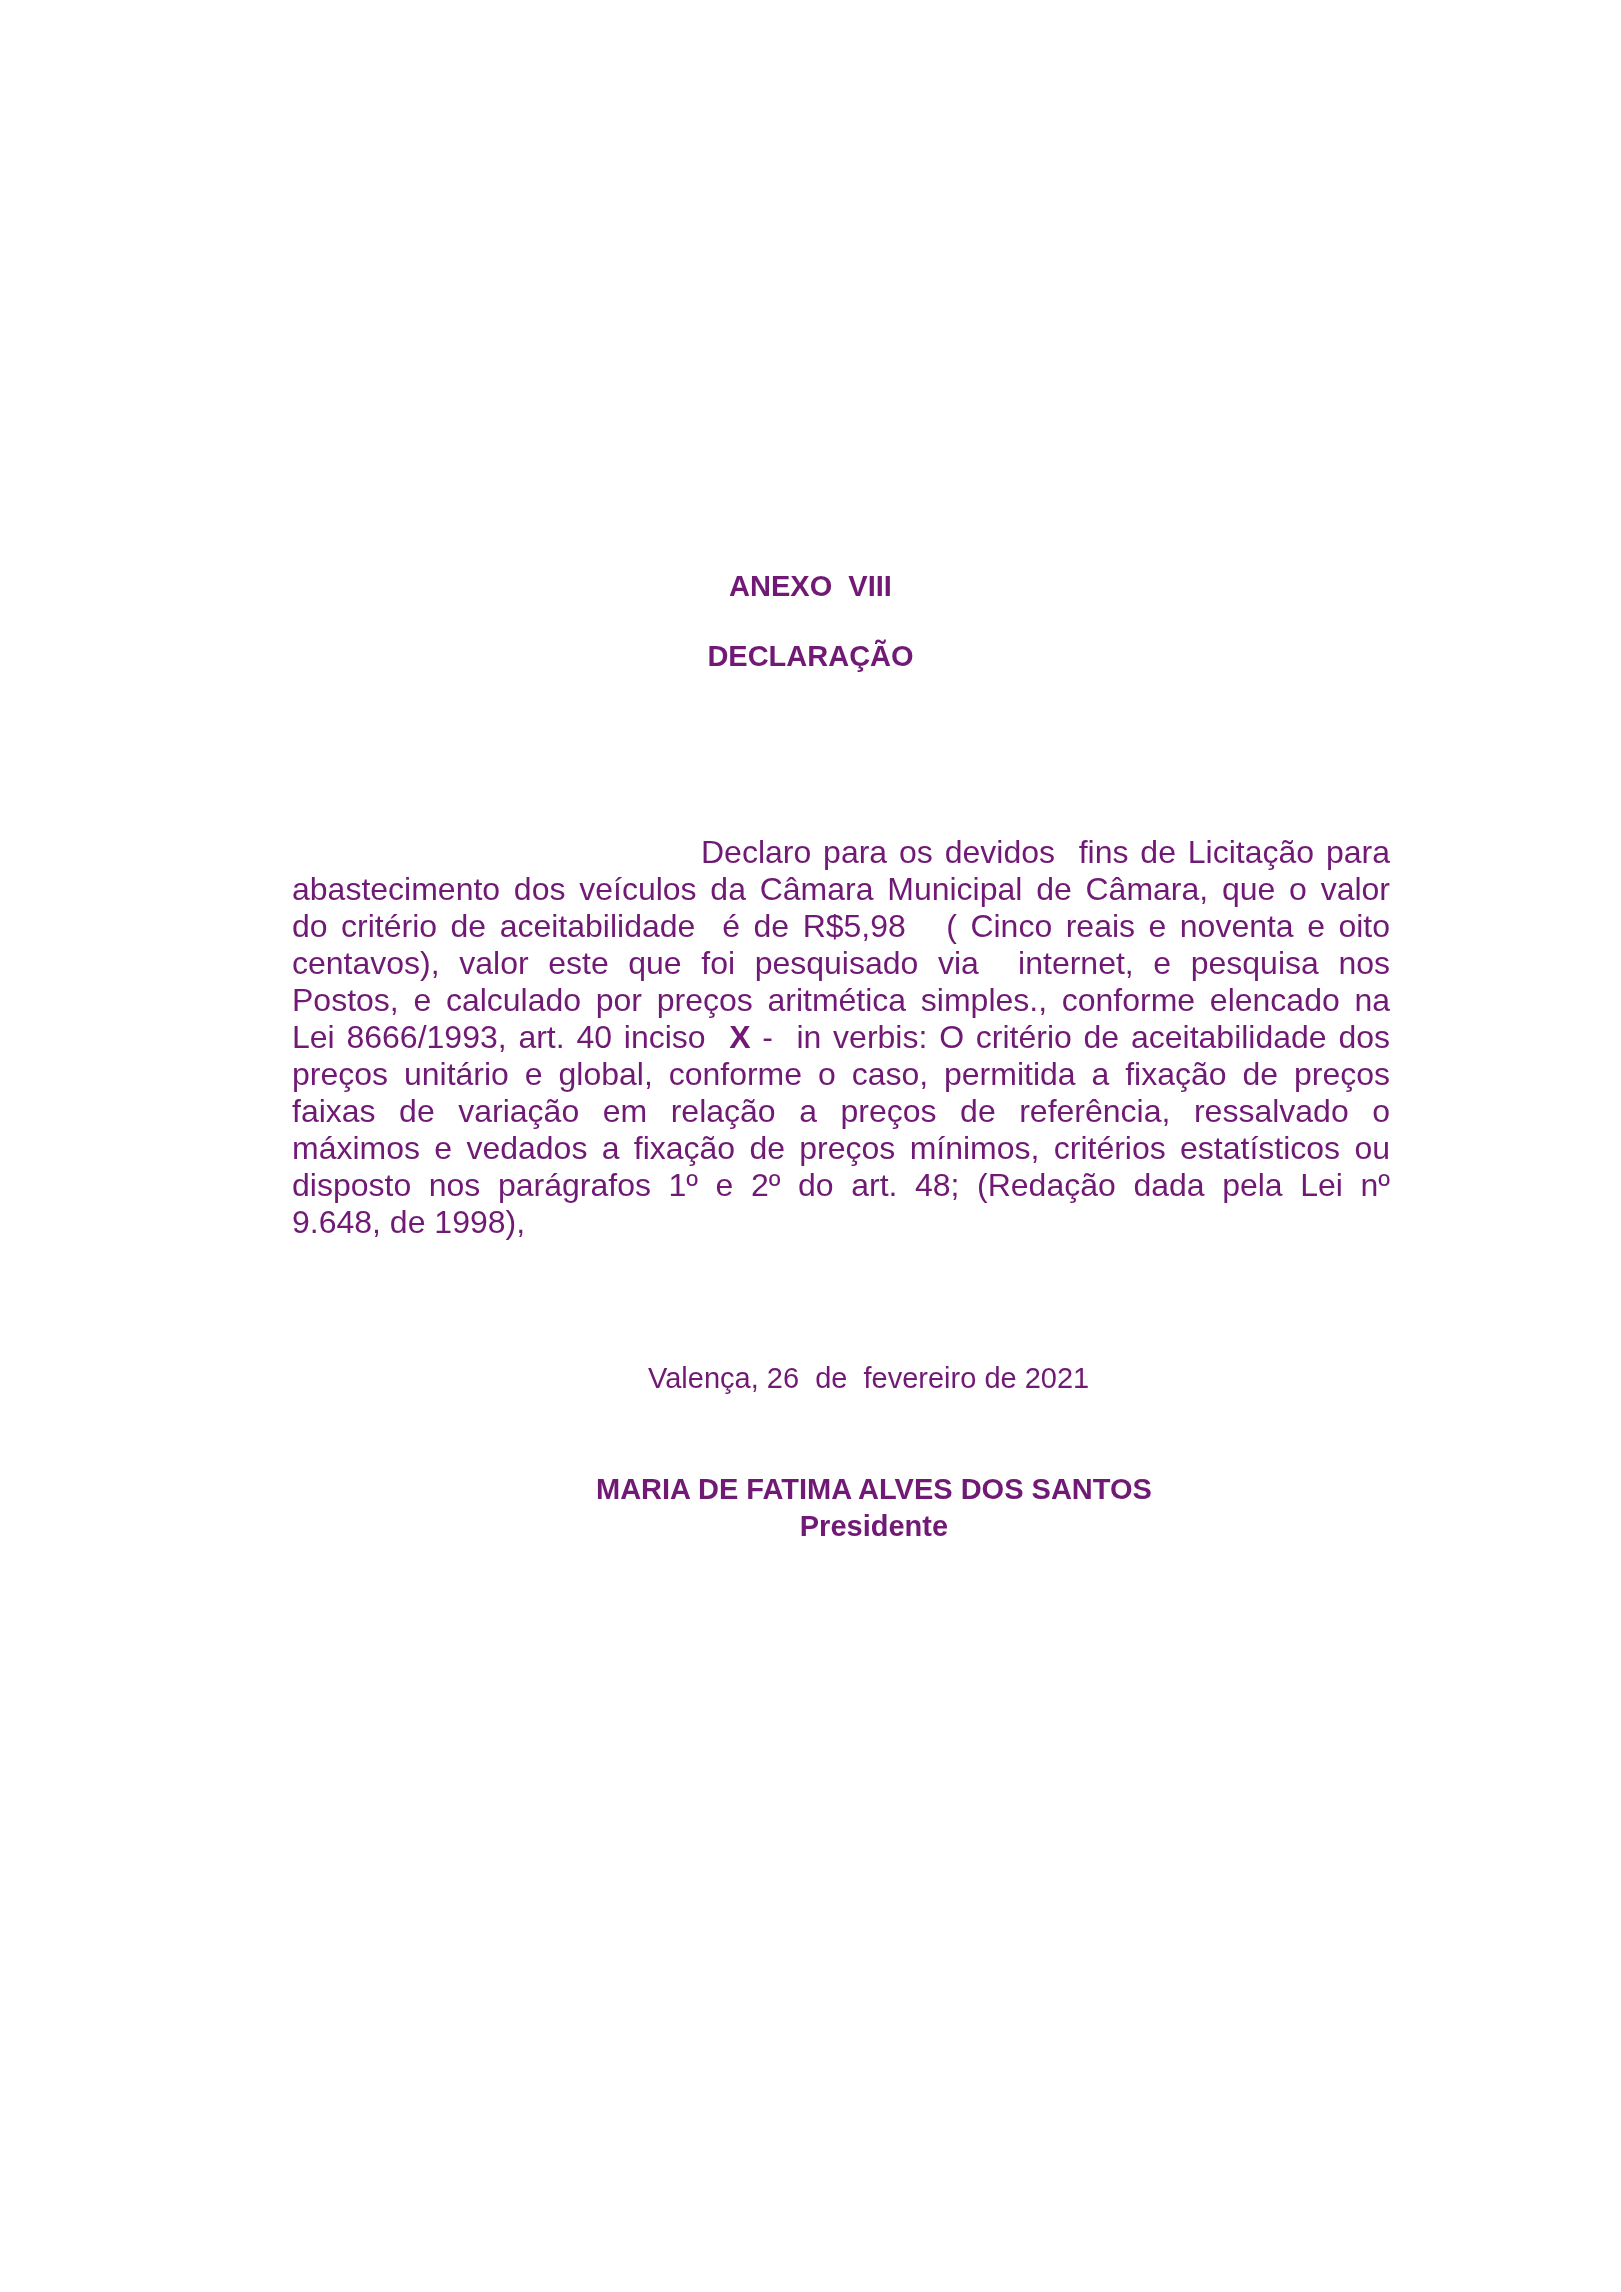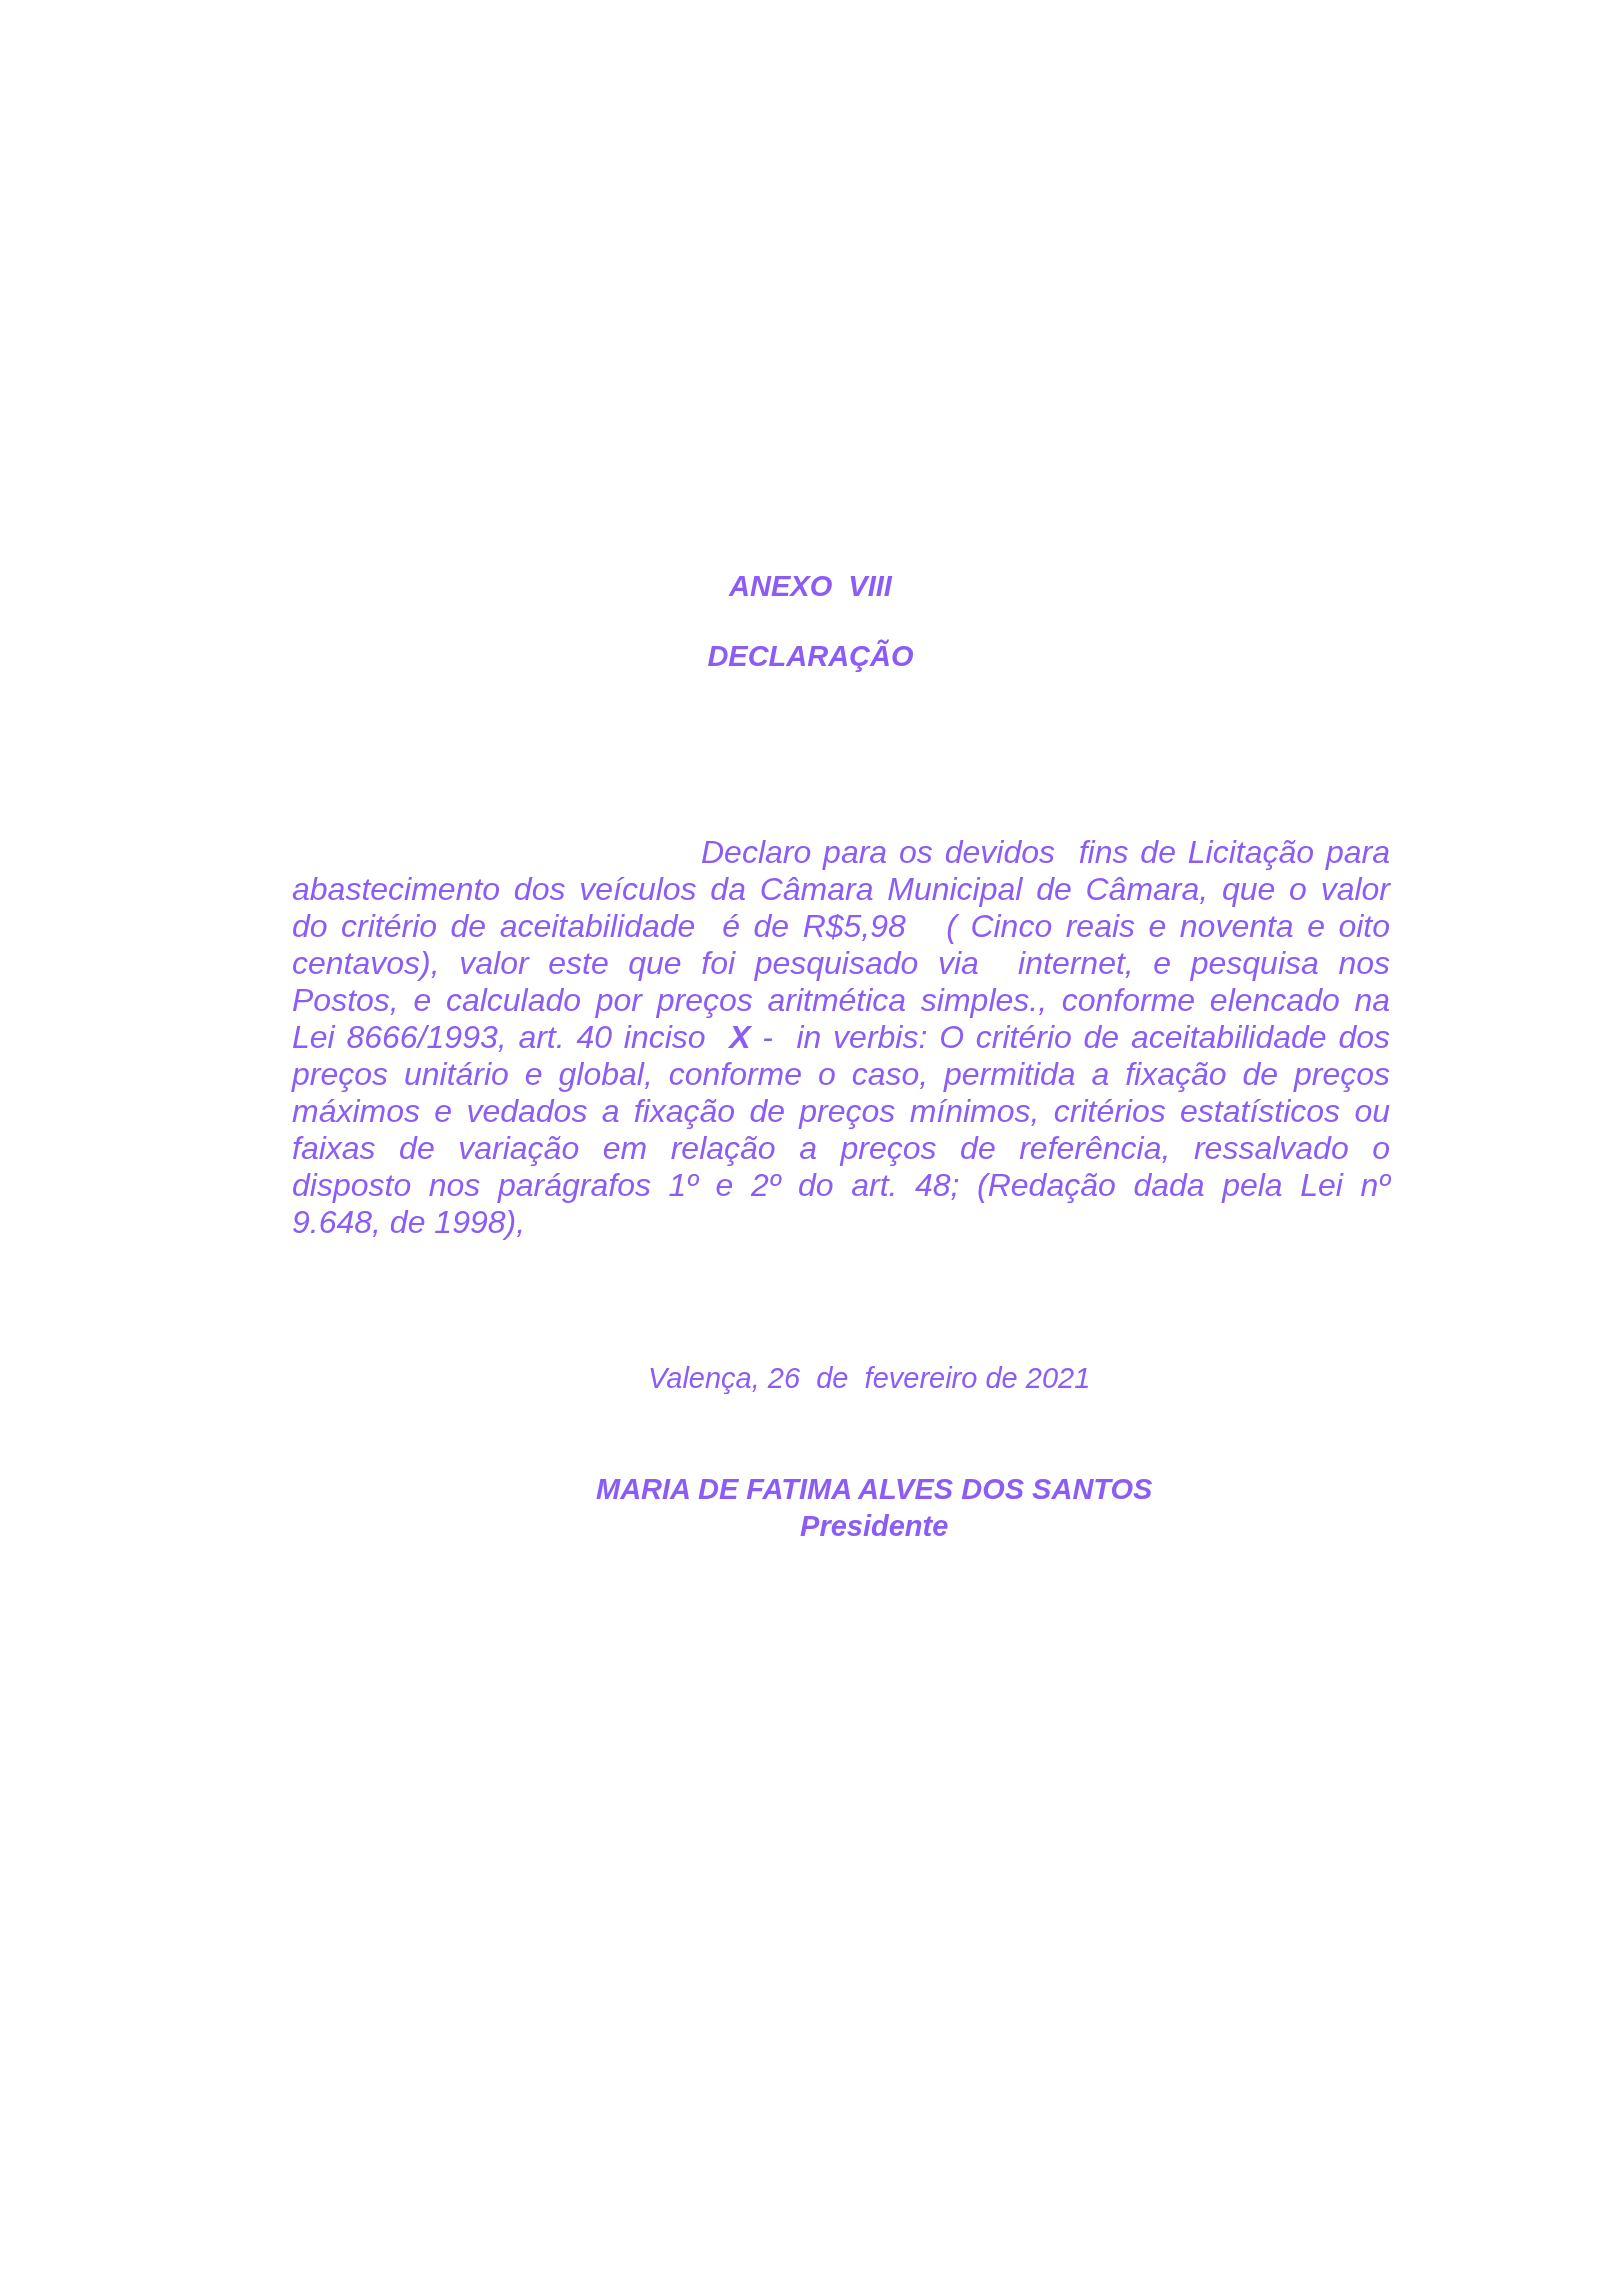--- a/index.html
+++ b/index.html
@@ -5,24 +5,23 @@
   html, body {
     margin: 0;
     padding: 0;
     background: #ffffff;
   }
   .page {
     position: relative;
     width: 1621px;
     height: 2293px;
     background: #ffffff;
-    color: #8b5cf6;
+    color: #701a75;
     font-family: "Liberation Sans", sans-serif;
     overflow: hidden;
-    font-style: italic;
   }
   .annex-title {
     position: absolute;
     top: 568px;
     left: 0;
     width: 100%;
     margin: 0;
     text-align: center;
     font-size: 29px;
     font-weight: 700;
@@ -93,22 +92,22 @@
   <h2 class="doc-title">DECLARAÇÃO</h2>
 
   <div class="body-block">
     <p class="line first">Declaro para os devidos&nbsp; fins de Licitação para</p>
     <p class="line">abastecimento dos veículos da Câmara Municipal de Câmara, que o valor</p>
     <p class="line">do critério de aceitabilidade &nbsp;é de R$5,98 &nbsp;&nbsp;( Cinco reais e noventa e oito</p>
     <p class="line">centavos), valor este que foi pesquisado via &nbsp;internet, e pesquisa nos</p>
     <p class="line">Postos, e calculado por preços aritmética simples., conforme elencado na</p>
     <p class="line"><span>Lei 8666/1993, art. 40 inciso &nbsp;</span><span class="b">X</span><span> - &nbsp;in verbis: O critério de aceitabilidade dos</span></p>
     <p class="line">preços unitário e global, conforme o caso, permitida a fixação de preços</p>
+    <p class="line">faixas de variação em relação a preços de referência, ressalvado o</p>
     <p class="line">máximos e vedados a fixação de preços mínimos, critérios estatísticos ou</p>
-    <p class="line">faixas de variação em relação a preços de referência, ressalvado o</p>
     <p class="line">disposto nos parágrafos 1º e 2º do art. 48; (Redação dada pela Lei nº</p>
     <p class="line last">9.648, de 1998),</p>
   </div>
 
   <p class="date-line">Valença, 26 &nbsp;de &nbsp;fevereiro de 2021</p>
 
   <div class="signature-block">
     <p class="sig-line">MARIA DE FATIMA ALVES DOS SANTOS</p>
     <p class="sig-line">Presidente</p>
   </div>

